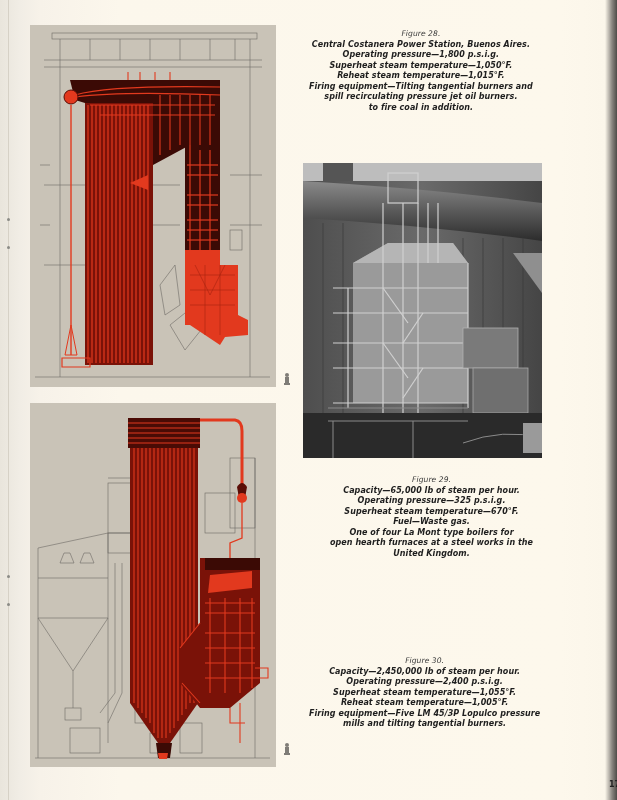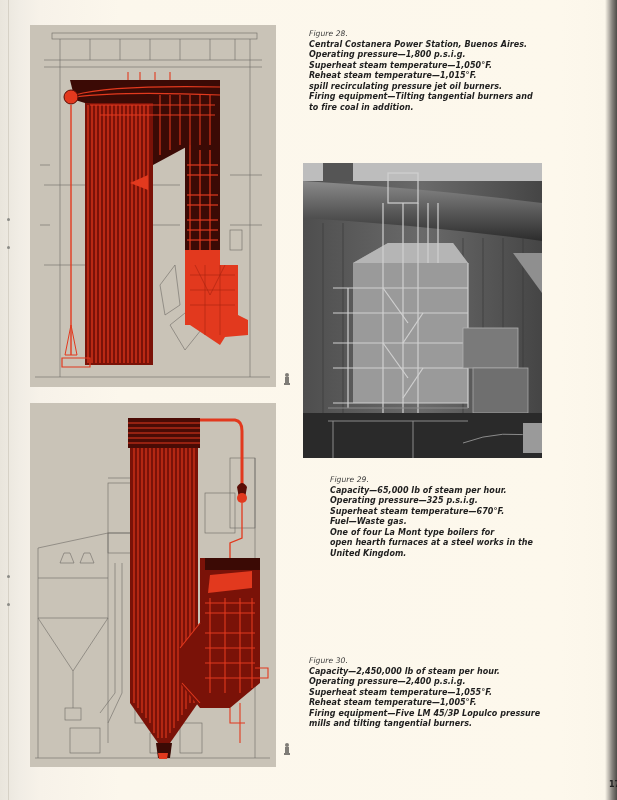--- a/index.html
+++ b/index.html
@@ -19,21 +19,21 @@
     .figure-panel svg { display: block; width: 100%; height: 100%; }
 
     #fig28-diagram { left: 30px; top: 25px; width: 246px; height: 362px; }
     #fig30-diagram { left: 30px; top: 403px; width: 246px; height: 364px; }
     #fig29-photo  { left: 303px; top: 163px; width: 239px; height: 295px; background: #3e3e3e; }
 
     .logo { position: absolute; width: 8px; height: 14px; }
 
     .caption {
       position: absolute; color: #1e1e1e; font-size: 8px; line-height: 10.5px;
-      font-weight: bold; letter-spacing: 0.05px;
+      font-weight: bold; letter-spacing: 0.05px; text-align: center;
     }
     .caption .fig-label { font-weight: normal; font-style: italic; color: #3a3a3a; font-size: 7.6px; }
     .caption div { white-space: nowrap; font-style: italic; }
 
     #caption-28 { left: 309px; top: 29px; }
     #caption-29 { left: 330px; top: 475px; }
     #caption-30 { left: 309px; top: 656px; }
 
     .page-number { position: absolute; left: 592px; top: 780px; font-size: 8px; font-weight: bold; color: #222; margin-left: 17px; }
   </style>
@@ -298,22 +298,22 @@
     <rect x="220" y="260" width="19" height="30" fill="#9a9a9a"></rect>
   </svg>
 </div>
 
 <div class="caption" id="caption-28">
   <div class="fig-label">Figure 28.</div>
   <div>Central Costanera Power Station, Buenos Aires.</div>
   <div>Operating pressure—1,800 p.s.i.g.</div>
   <div>Superheat steam temperature—1,050°F.</div>
   <div>Reheat steam temperature—1,015°F.</div>
+  <div>Firing equipment—Tilting tangential burners and</div>
   <div>spill recirculating pressure jet oil burners.</div>
-  <div>Firing equipment—Tilting tangential burners and</div>
   <div>to fire coal in addition.</div>
 </div>
 
 <div class="caption" id="caption-29">
   <div class="fig-label">Figure 29.</div>
   <div>Capacity—65,000 lb of steam per hour.</div>
   <div>Operating pressure—325 p.s.i.g.</div>
   <div>Superheat steam temperature—670°F.</div>
   <div>Fuel—Waste gas.</div>
   <div>One of four La Mont type boilers for</div>

